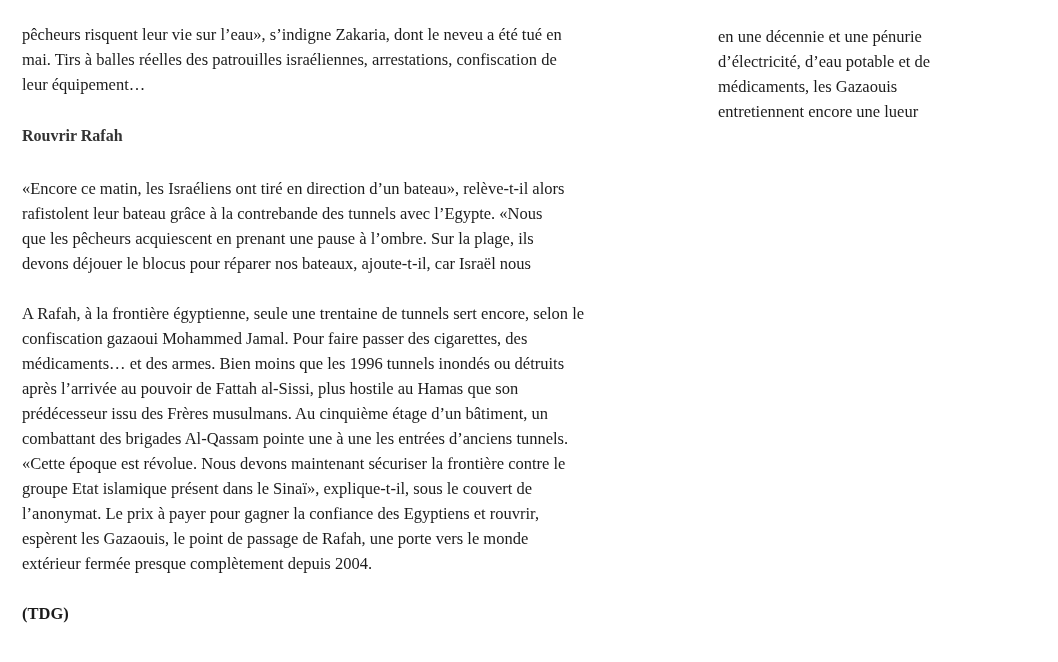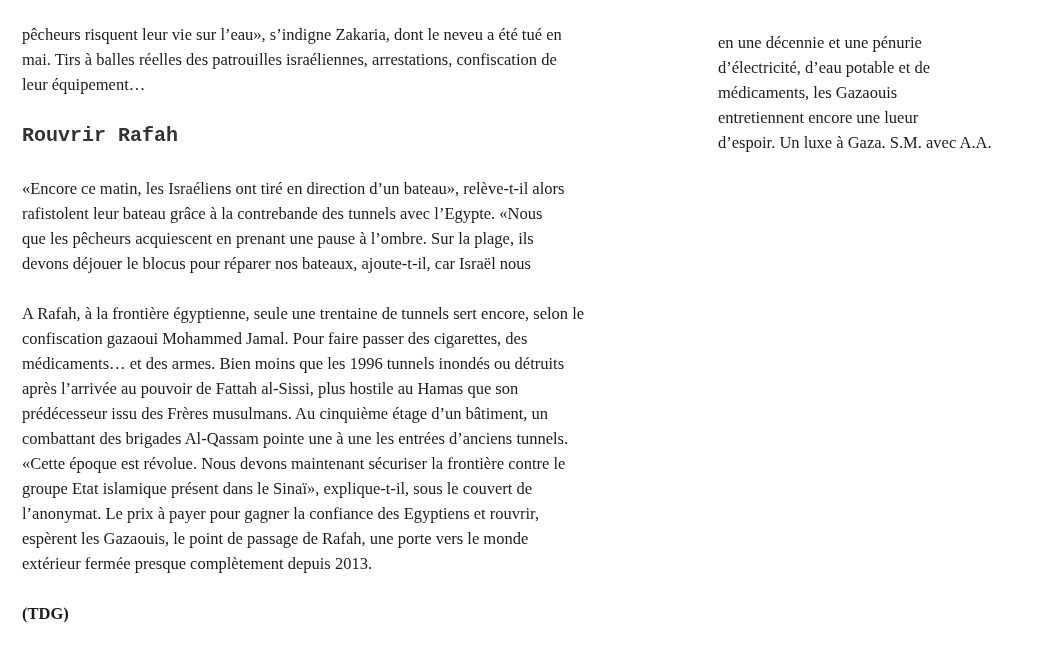--- a/index.html
+++ b/index.html
@@ -23,35 +23,35 @@
     top: 22px;
     width: 690px;
     font-family: "Liberation Serif", "DejaVu Serif", serif;
     font-size: 16.5px;
     line-height: 25px;
     color: #1b1b1b;
   }
   .col-right {
     position: absolute;
     left: 718px;
-    top: 30px;
+    top: 24px;
     width: 330px;
     font-family: "Liberation Serif", "DejaVu Serif", serif;
     font-size: 16.5px;
     line-height: 25px;
     color: #1b1b1b;
   }
   .para {
     margin: 0 0 25px 0;
   }
   .heading {
     margin: 24px 0 26px 0;
-    font-family: Liberation Mono, monospace;
+    font-family: Liberation Serif, serif;
     font-weight: 700;
-    font-size: 20px;
+    font-size: 16px;
     line-height: 28px;
     color: #333333;
   }
   .signature {
     margin: 0;
     font-weight: bold;
   }
   .line {
     white-space: nowrap;
   }
@@ -82,28 +82,27 @@
         <div class="line">A Rafah, à la frontière égyptienne, seule une trentaine de tunnels sert encore, selon le</div>
         <div class="line">confiscation gazaoui Mohammed Jamal. Pour faire passer des cigarettes, des</div>
         <div class="line">médicaments… et des armes. Bien moins que les 1996 tunnels inondés ou détruits</div>
         <div class="line">après l’arrivée au pouvoir de Fattah al-Sissi, plus hostile au Hamas que son</div>
         <div class="line">prédécesseur issu des Frères musulmans. Au cinquième étage d’un bâtiment, un</div>
         <div class="line">combattant des brigades Al-Qassam pointe une à une les entrées d’anciens tunnels.</div>
         <div class="line">«Cette époque est révolue. Nous devons maintenant sécuriser la frontière contre le</div>
         <div class="line">groupe Etat islamique présent dans le Sinaï», explique-t-il, sous le couvert de</div>
         <div class="line">l’anonymat. Le prix à payer pour gagner la confiance des Egyptiens et rouvrir,</div>
         <div class="line">espèrent les Gazaouis, le point de passage de Rafah, une porte vers le monde</div>
-        <div class="line">extérieur fermée presque complètement depuis 2013.</div>
+        <div class="line">extérieur fermée presque complètement depuis 2004.</div>
       </div>
 
     <div class="signature">(TDG)</div>
 
   </div>
 
   <div class="col-right">
       <div class="line">en une décennie et une pénurie</div>
       <div class="line">d’électricité, d’eau potable et de</div>
       <div class="line">médicaments, les Gazaouis</div>
       <div class="line">entretiennent encore une lueur</div>
-      <div class="line">d’espoir. Un luxe à Gaza. S.M. avec A.A.</div>
     </div>
 
 </div>
 
 </body></html>

